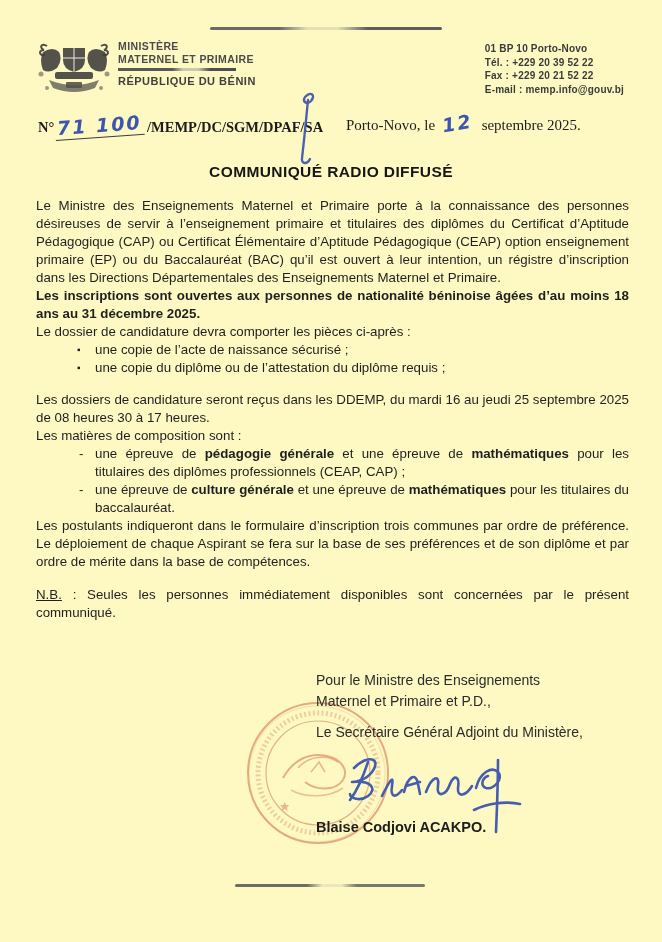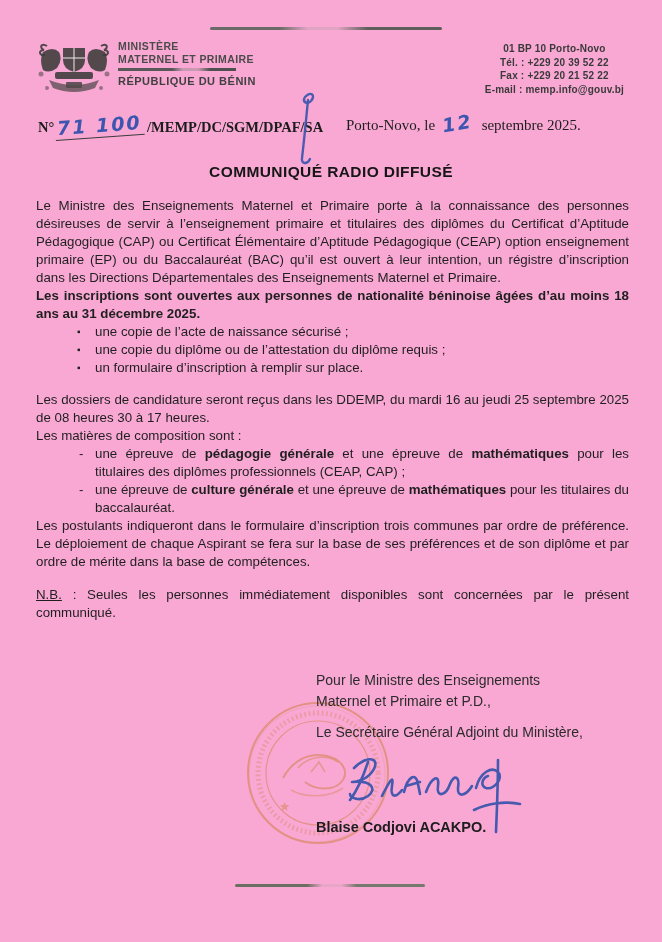--- a/index.html
+++ b/index.html
@@ -1,19 +1,19 @@
 <!DOCTYPE html>
 <html><head>
 <meta charset="utf-8">
 <style>
   html,body{margin:0;padding:0;background:#e8e8e8;}
   .page{
     position:relative;
     width:662px;height:942px;
-    background:#f9a8d4;
+    background:#fef9c3;
     font-family:"Liberation Sans",sans-serif;
     color:#222;
     overflow:hidden;
     margin:0 auto;
   }
   
   .artifact-line{position:absolute;height:3px;border-radius:2px;}
   .artifact-top{
     top:27px;left:210px;width:232px;
     background:linear-gradient(to right,#6a6a66 0%,#6a6a66 30%,rgba(150,150,145,.25) 42%,rgba(150,150,145,.25) 55%,#5e5e5a 68%,#5e5e5a 100%);
@@ -27,21 +27,21 @@
   .ministry-block{
     position:absolute;left:118px;top:40px;width:200px;
     font-weight:bold;color:#4b4b4b;font-size:10.5px;line-height:12.5px;letter-spacing:.4px;
   }
   .ministry-underline{
     width:118px;height:3px;margin:3px 0 4px 0;
     background:linear-gradient(to right,#585858 0%,#585858 46%,rgba(130,130,130,.4) 55%,rgba(130,130,130,.4) 68%,#4f4f4f 78%,#4f4f4f 100%);
   }
   .republic{font-weight:bold;color:#404040;font-size:11px;letter-spacing:.5px;}
   .contact-block{
-    position:absolute;right:38px;top:42px;text-align:center;
+    position:absolute;right:38px;top:42px;text-align:left;
     font-weight:bold;color:#3a3a3a;font-size:10px;line-height:13.5px;letter-spacing:.2px;
   }
   
   .ref-row{position:absolute;left:38px;top:110px;right:38px;font-family:"Liberation Serif",serif;}
   .ref-left{position:absolute;left:0;top:4px;font-weight:bold;font-size:14.5px;color:#1c1c1c;white-space:nowrap;}
   .ref-right{position:absolute;left:308px;top:2px;font-size:15px;color:#1d1d1d;white-space:nowrap;}
   .handwritten{
     display:inline-block;color:#3c55ae;font-style:italic;font-weight:bold;
     font-size:19px;letter-spacing:2px;transform:rotate(-4deg);
     font-family:"DejaVu Sans",sans-serif;
@@ -141,24 +141,24 @@
         <path d="M25 10 C23 30 21 52 19 68 C18 74 24 75 27 69"></path>
       </g>
     </svg>
   </div>
 
   <div class="doc-title">COMMUNIQUÉ RADIO DIFFUSÉ</div>
 
   <div class="body-text">
     <p>Le Ministre des Enseignements Maternel et Primaire porte à la connaissance des personnes désireuses de servir à l’enseignement primaire et titulaires des diplômes du Certificat d’Aptitude Pédagogique (CAP) ou Certificat Élémentaire d’Aptitude Pédagogique (CEAP) option enseignement primaire (EP) ou du Baccalauréat (BAC) qu’il est ouvert à leur intention, un régistre d’inscription dans les Directions Départementales des Enseignements Maternel et Primaire.</p>
     <p class="bold">Les inscriptions sont ouvertes aux personnes de nationalité béninoise âgées d’au moins 18 ans au 31 décembre 2025.</p>
+    <p>Le dossier de candidature devra comporter les pièces ci-après :</p>
     <ul class="doc-list square-list">
       <li>une copie de l’acte de naissance sécurisé ;</li>
       <li>une copie du diplôme ou de l’attestation du diplôme requis ;</li>
-      <li>un formulaire d’inscription à remplir sur place.</li>
     </ul>
     <p>Les dossiers de candidature seront reçus dans les DDEMP, du mardi 16 au jeudi 25 septembre 2025 de 08 heures 30 à 17 heures.</p>
     <p>Les matières de composition sont :</p>
     <ul class="doc-list dash-list">
       <li><span>une épreuve de </span><span class="bold">pédagogie générale</span><span> et une épreuve de </span><span class="bold">mathématiques</span><span> pour les titulaires des diplômes professionnels (CEAP, CAP) ;</span></li>
       <li><span>une épreuve de </span><span class="bold">culture générale</span><span> et une épreuve de </span><span class="bold">mathématiques</span><span> pour les titulaires du baccalauréat.</span></li>
     </ul>
     <p>Les postulants indiqueront dans le formulaire d’inscription trois communes par ordre de préférence. Le déploiement de chaque Aspirant se fera sur la base de ses préférences et de son diplôme et par ordre de mérite dans la base de compétences.</p>
     <p class="nb-para"><span class="nb-label">N.B.</span><span> : Seules les personnes immédiatement disponibles sont concernées par le présent communiqué.</span></p>
   </div>

